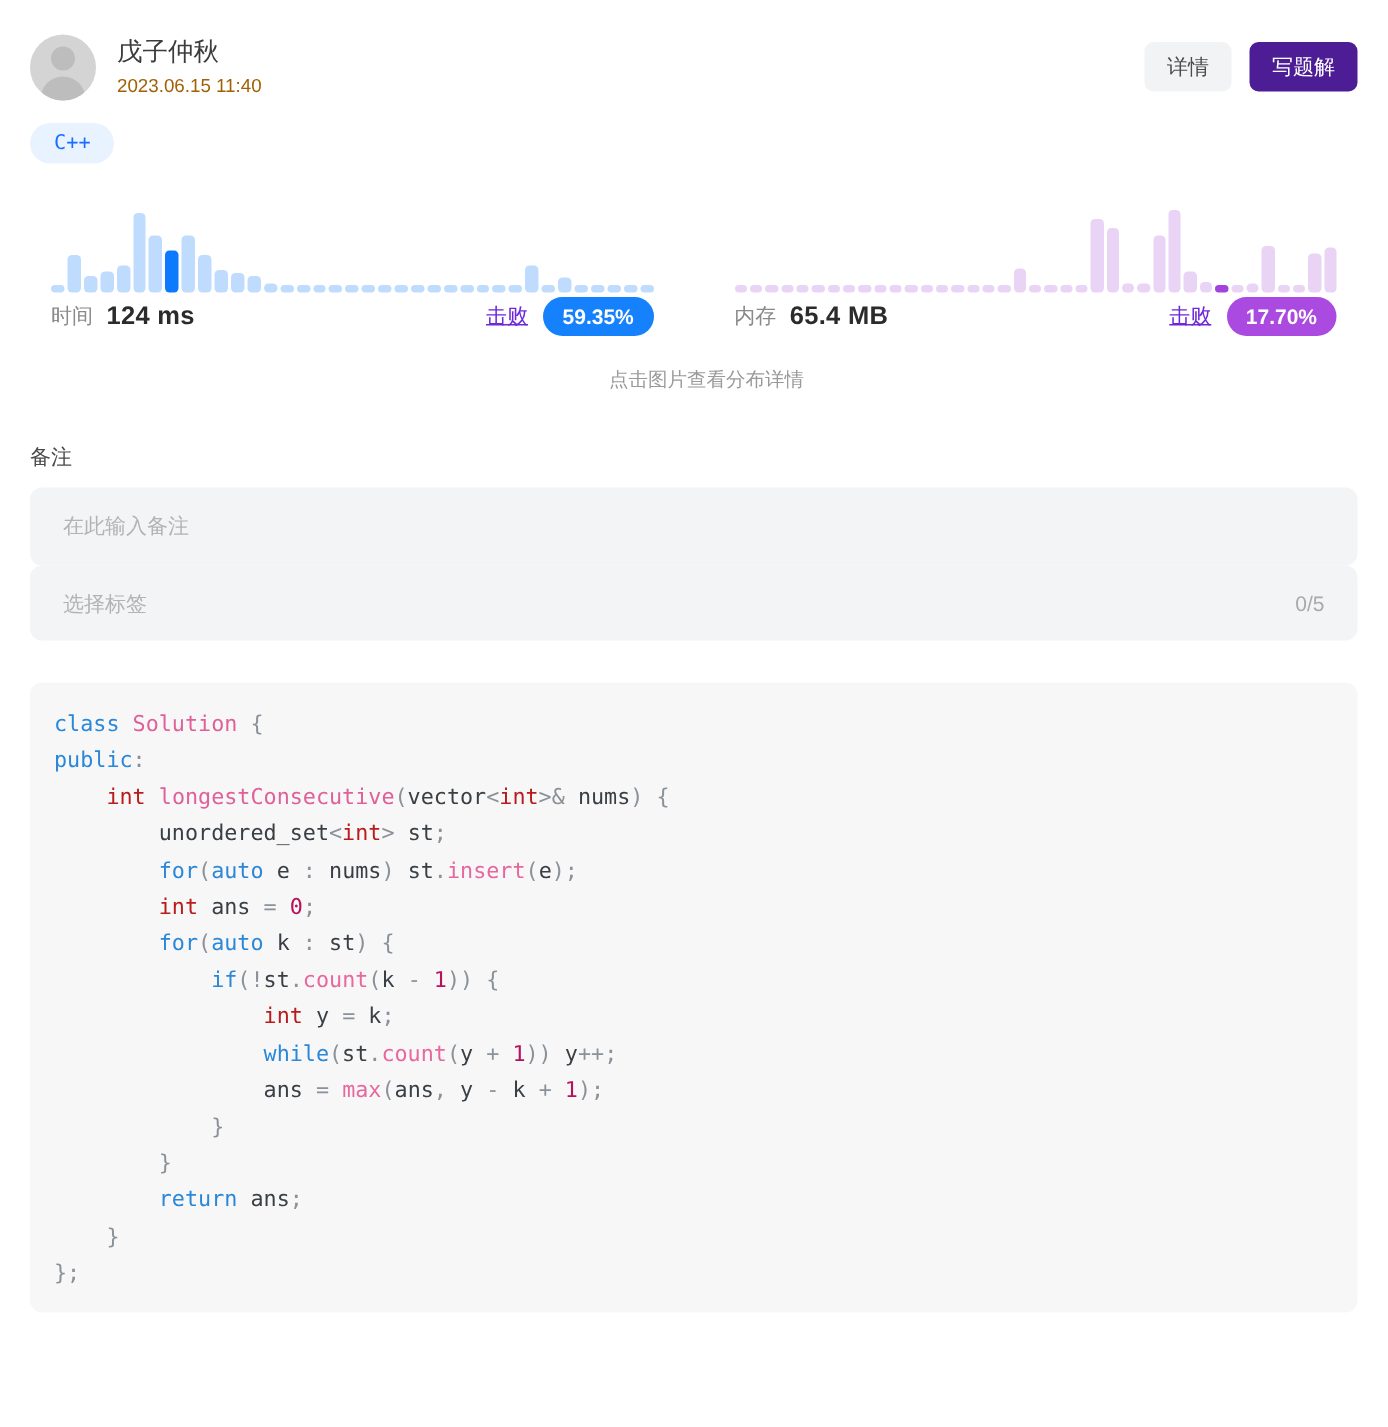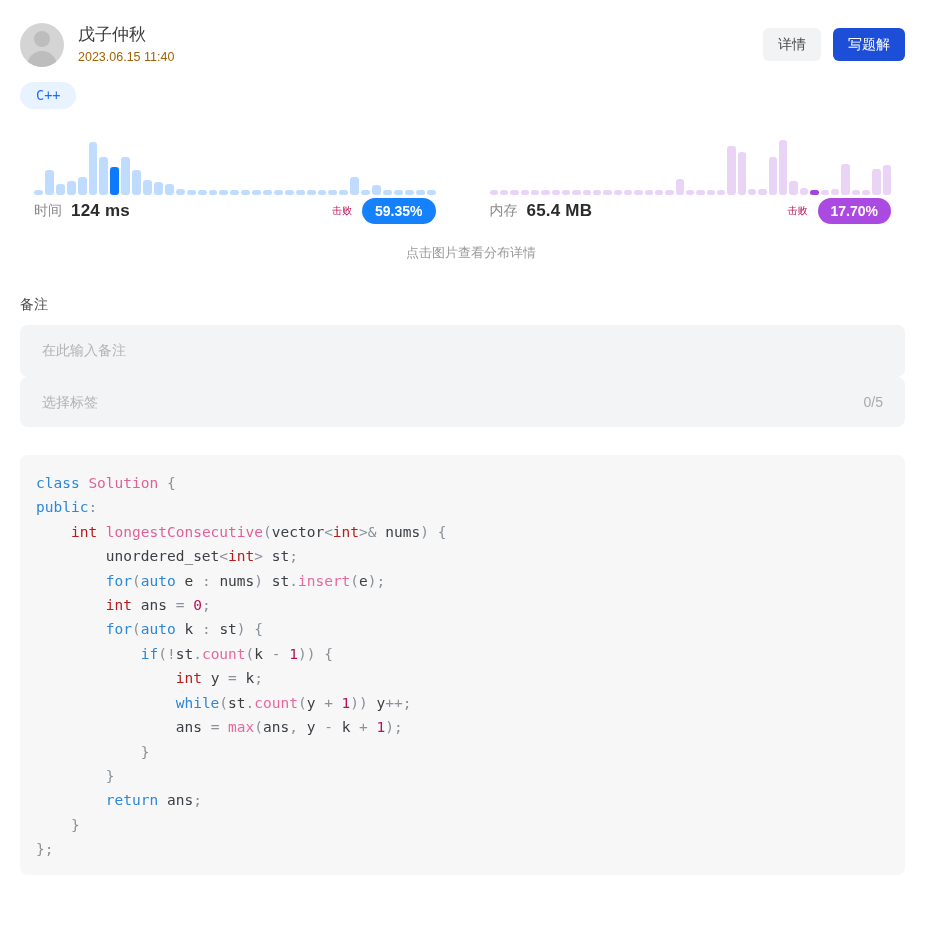--- a/index.html
+++ b/index.html
@@ -63,21 +63,21 @@
     color: #4b4b4b;
     border: none;
     border-radius: 6px;
     font-size: 14px;
     padding: 8px 15px;
     cursor: pointer;
     font-family: inherit;
     line-height: 1.2;
   }
   .btn-write {
-    background: #1d4ed8;
+    background: #4c1d95;
     color: #ffffff;
     border: none;
     border-radius: 6px;
     font-size: 14px;
     padding: 8px 15px;
     cursor: pointer;
     font-family: inherit;
     line-height: 1.2;
   }
 
@@ -119,21 +119,21 @@
   .hist-mem .bar.hl { background: #a442e0; }
 
   .stat-line {
     display: flex;
     align-items: center;
     margin-top: 3px;
     padding: 0 14px;
   }
   .stat-label { font-size: 14px; color: #8a8a8a; margin-right: 9px; }
   .stat-value { font-size: 17px; font-weight: 700; color: #2b2b2b; letter-spacing: .2px; }
-  .beat-label { font-size: 10px; color: #be185d; margin-left: auto; margin-right: 10px; }
+  .beat-label { font-size: 14px; color: #6d28d9; margin-left: auto; margin-right: 10px; text-decoration: underline; }
   .badge {
     color: #fff;
     font-size: 14px;
     font-weight: 700;
     border-radius: 13px;
     padding: 4px 13px;
     line-height: 1.3;
   }
   .badge.blue { background: #1581fc; }
   .badge.purple { background: #ab4ae0; }

